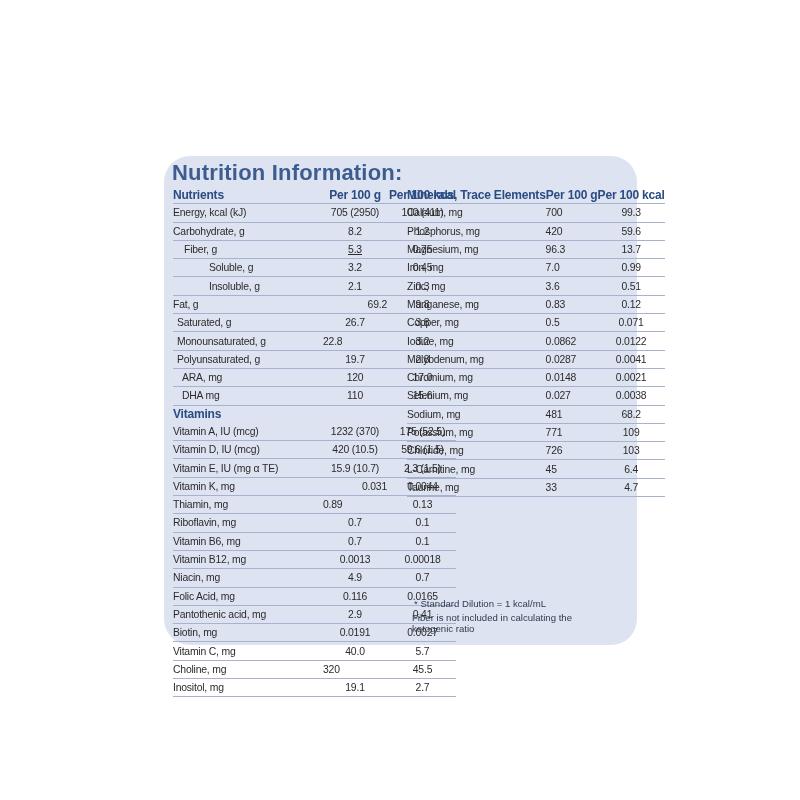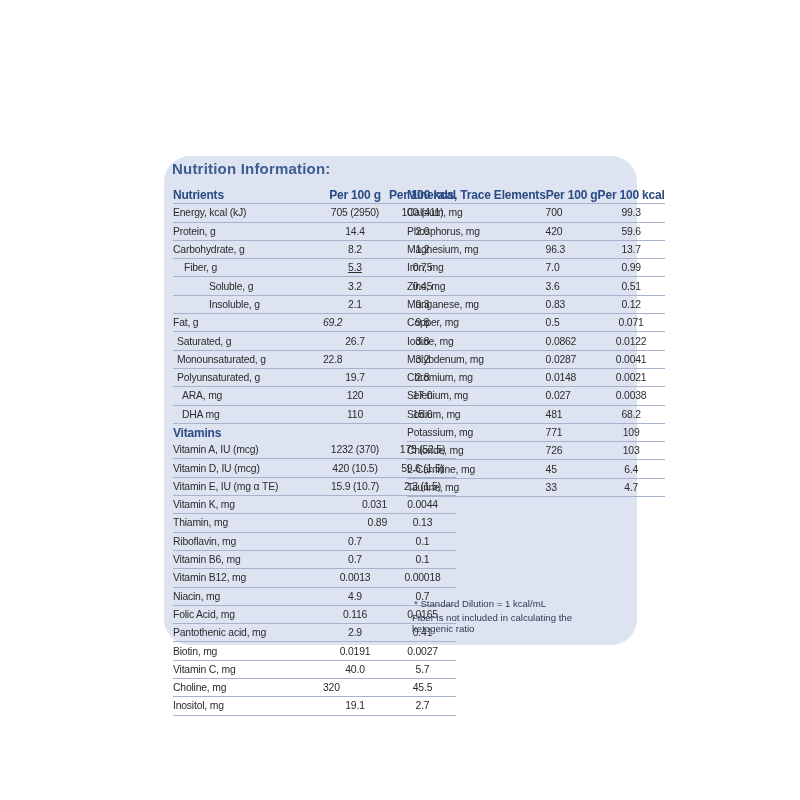--- a/index.html
+++ b/index.html
@@ -6,21 +6,21 @@
   body {
     width:800px; height:800px; background:#ffffff; position:relative; overflow:hidden;
     font-family:"Liberation Sans", "DejaVu Sans", sans-serif; color:#2b2b2b;
   }
   .panel {
     position:absolute; left:164px; top:156px; width:473px; height:489px;
     background:#dde3f0; border-radius:26px;
   }
   .title {
     position:absolute; left:172px; top:160px;
-    font-size:15px; font-weight:bold; color:#3d5d91; letter-spacing:0.2px;
+    font-size:22px; font-weight:bold; color:#3d5d91; letter-spacing:0.2px;
   }
   table { border-collapse:collapse; position:absolute; font-size:10.4px; letter-spacing:-0.2px; }
   td, th { padding:0; height:17.3px; white-space:nowrap; vertical-align:middle; }
   th { font-weight:bold; color:#2a4b84; text-align:left; font-size:12px; }
   tr.row td { border-bottom:1px solid #a7b3cc; }
   tr.hdr th { border-bottom:1px solid #a7b3cc; }
   .left-tbl { left:173px; top:186px; }
   .right-tbl { left:407px; top:186px; }
   .c-name-l { width:114px; }
   .c-g-l { width:64px; text-align:right; padding-right:2px; }
@@ -50,25 +50,20 @@
         <th class="c-name-l">Nutrients</th>
         <th class="c-g-l" style="text-align: center;">Per 100 g</th>
         <th class="c-k-l" style="text-align: center;">Per 100 kcal</th>
       </tr>
       <tr class="row">
         <td class="c-name-l ">Energy, kcal (kJ)</td>
         <td class="c-g-l" style="text-align: center;">705 (2950)</td>
         <td class="c-k-l">100 (411)</td>
       </tr>
       <tr class="row">
-        <td class="c-name-l ">Protein, g</td>
-        <td class="c-g-l" style="text-align: center;">14.4</td>
-        <td class="c-k-l">2.0</td>
-      </tr>
-      <tr class="row">
         <td class="c-name-l ">Carbohydrate, g</td>
         <td class="c-g-l" style="text-align: center;">8.2</td>
         <td class="c-k-l">1.2</td>
       </tr>
       <tr class="row">
         <td class="c-name-l indent1">Fiber, g</td>
         <td class="c-g-l" style="text-align: center; text-decoration: underline;">5.3</td>
         <td class="c-k-l">0.75</td>
       </tr>
       <tr class="row">
@@ -76,21 +71,21 @@
         <td class="c-g-l" style="text-align: center;">3.2</td>
         <td class="c-k-l">0.45</td>
       </tr>
       <tr class="row">
         <td class="c-name-l indent2">Insoluble, g</td>
         <td class="c-g-l" style="text-align: center;">2.1</td>
         <td class="c-k-l">0.3</td>
       </tr>
       <tr class="row">
         <td class="c-name-l ">Fat, g</td>
-        <td class="c-g-l" style="text-align: left; font-style: italic;">69.2</td>
+        <td class="c-g-l" style="text-align: right;">69.2</td>
         <td class="c-k-l">9.8</td>
       </tr>
       <tr class="row">
         <td class="c-name-l indent-s">Saturated, g</td>
         <td class="c-g-l" style="text-align: center;">26.7</td>
         <td class="c-k-l">3.8</td>
       </tr>
       <tr class="row">
         <td class="c-name-l indent-s">Monounsaturated, g</td>
         <td class="c-g-l" style="text-align: left;">22.8</td>
@@ -129,21 +124,21 @@
         <td class="c-g-l" style="text-align: center;">15.9 (10.7)</td>
         <td class="c-k-l">2.3 (1.5)</td>
       </tr>
       <tr class="row">
         <td class="c-name-l">Vitamin K, mg</td>
         <td class="c-g-l" style="">0.031</td>
         <td class="c-k-l">0.0044</td>
       </tr>
       <tr class="row">
         <td class="c-name-l">Thiamin,  mg</td>
-        <td class="c-g-l" style="text-align: right;">0.89</td>
+        <td class="c-g-l" style="text-align: left;">0.89</td>
         <td class="c-k-l">0.13</td>
       </tr>
       <tr class="row">
         <td class="c-name-l">Riboflavin, mg</td>
         <td class="c-g-l" style="text-align: center;">0.7</td>
         <td class="c-k-l">0.1</td>
       </tr>
       <tr class="row">
         <td class="c-name-l">Vitamin B6, mg</td>
         <td class="c-g-l" style="text-align: center;">0.7</td>

